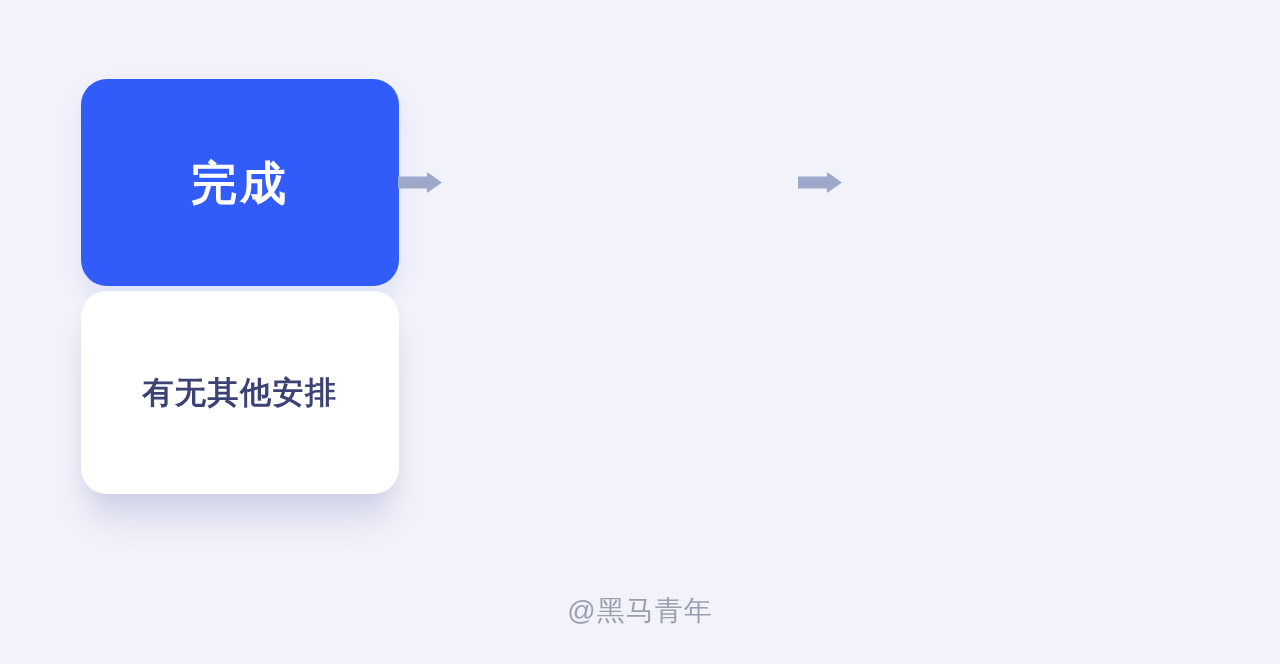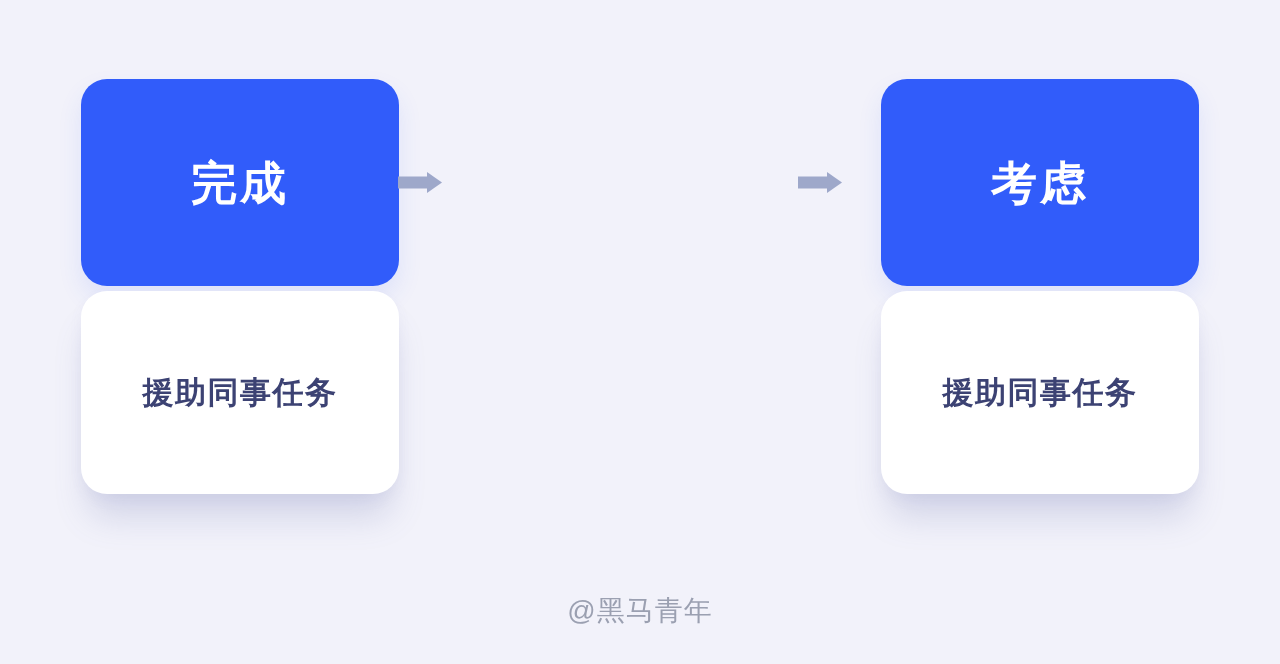--- a/index.html
+++ b/index.html
@@ -93,35 +93,27 @@
 
 <div class="stage">
 
   <div class="steps-row">
 
     <div class="step-column">
       <div class="step-title-card">
         <span class="step-title">完成</span>
       </div>
       <div class="step-body-card">
-        <span class="step-body">援助同事任务</span>
+        <span class="step-body">有无其他安排</span>
       </div>
     </div>
 
     <div class="step-column">
     </div>
 
-    <div class="step-column">
-      <div class="step-title-card">
-        <span class="step-title">考虑</span>
-      </div>
-      <div class="step-body-card">
-        <span class="step-body">援助同事任务</span>
-      </div>
-    </div>
 
   </div>
 
   <div class="arrow-right arrow-1">
     <svg viewBox="0 0 44 21" xmlns="http://www.w3.org/2000/svg">
       <rect x="0" y="4.5" width="29" height="12" fill="var(--arrow)"></rect>
       <polygon points="29,0 44,10.5 29,21" fill="var(--arrow)"></polygon>
     </svg>
   </div>
 

